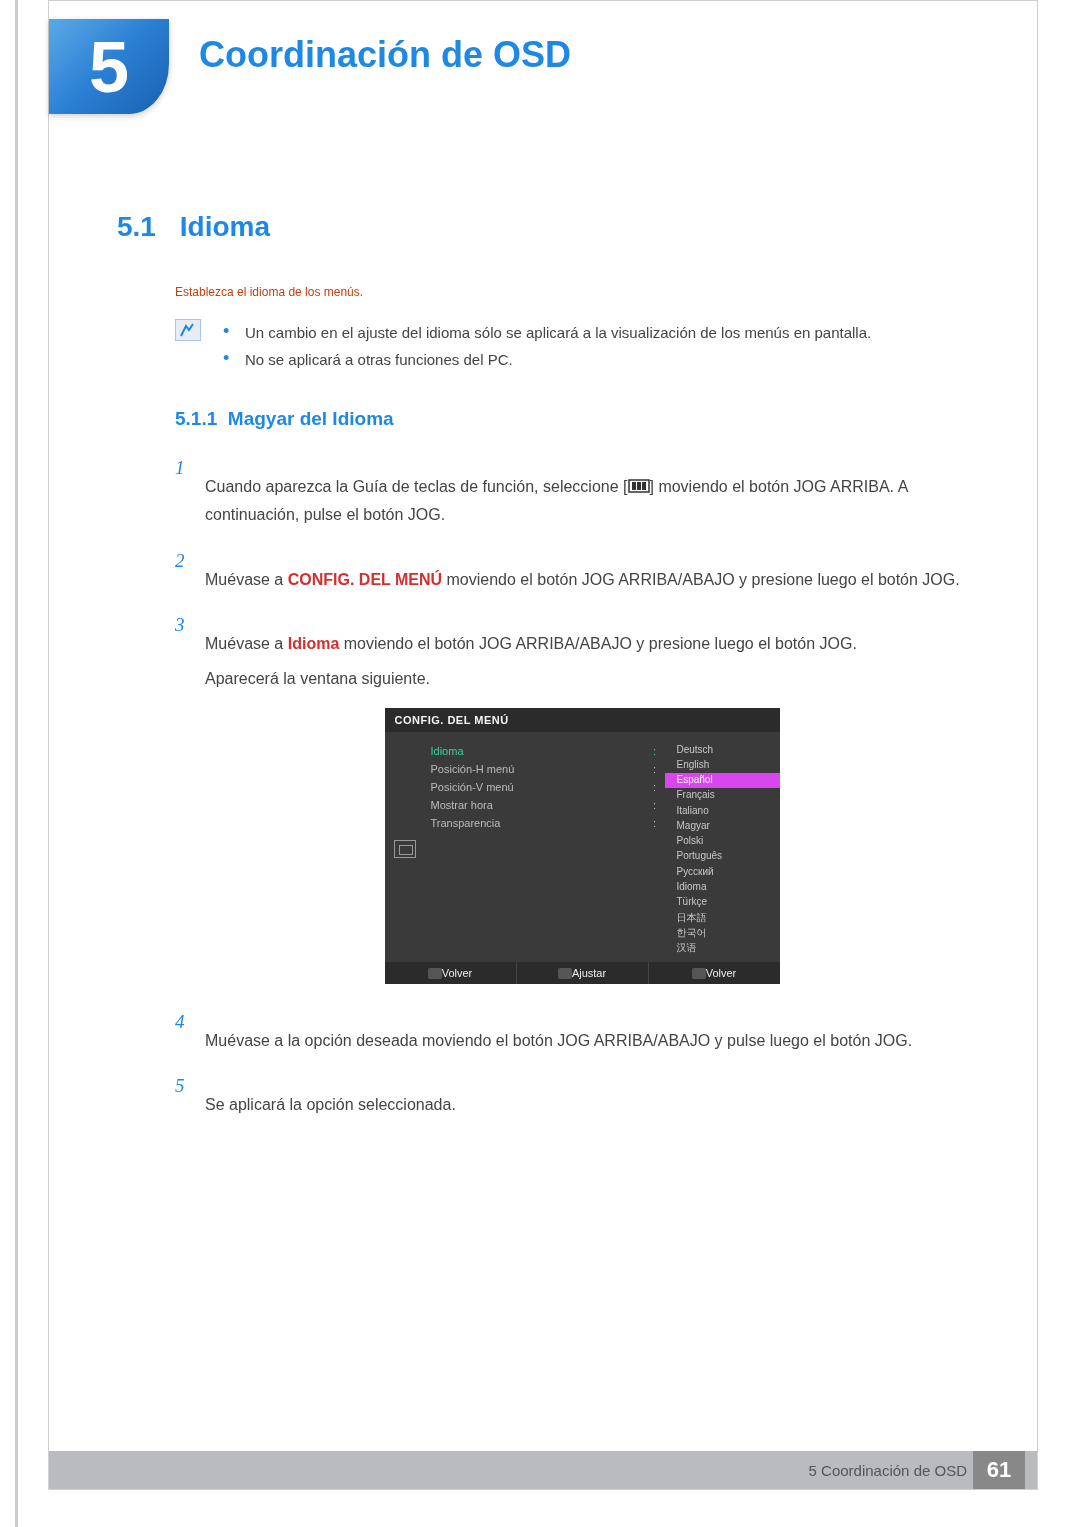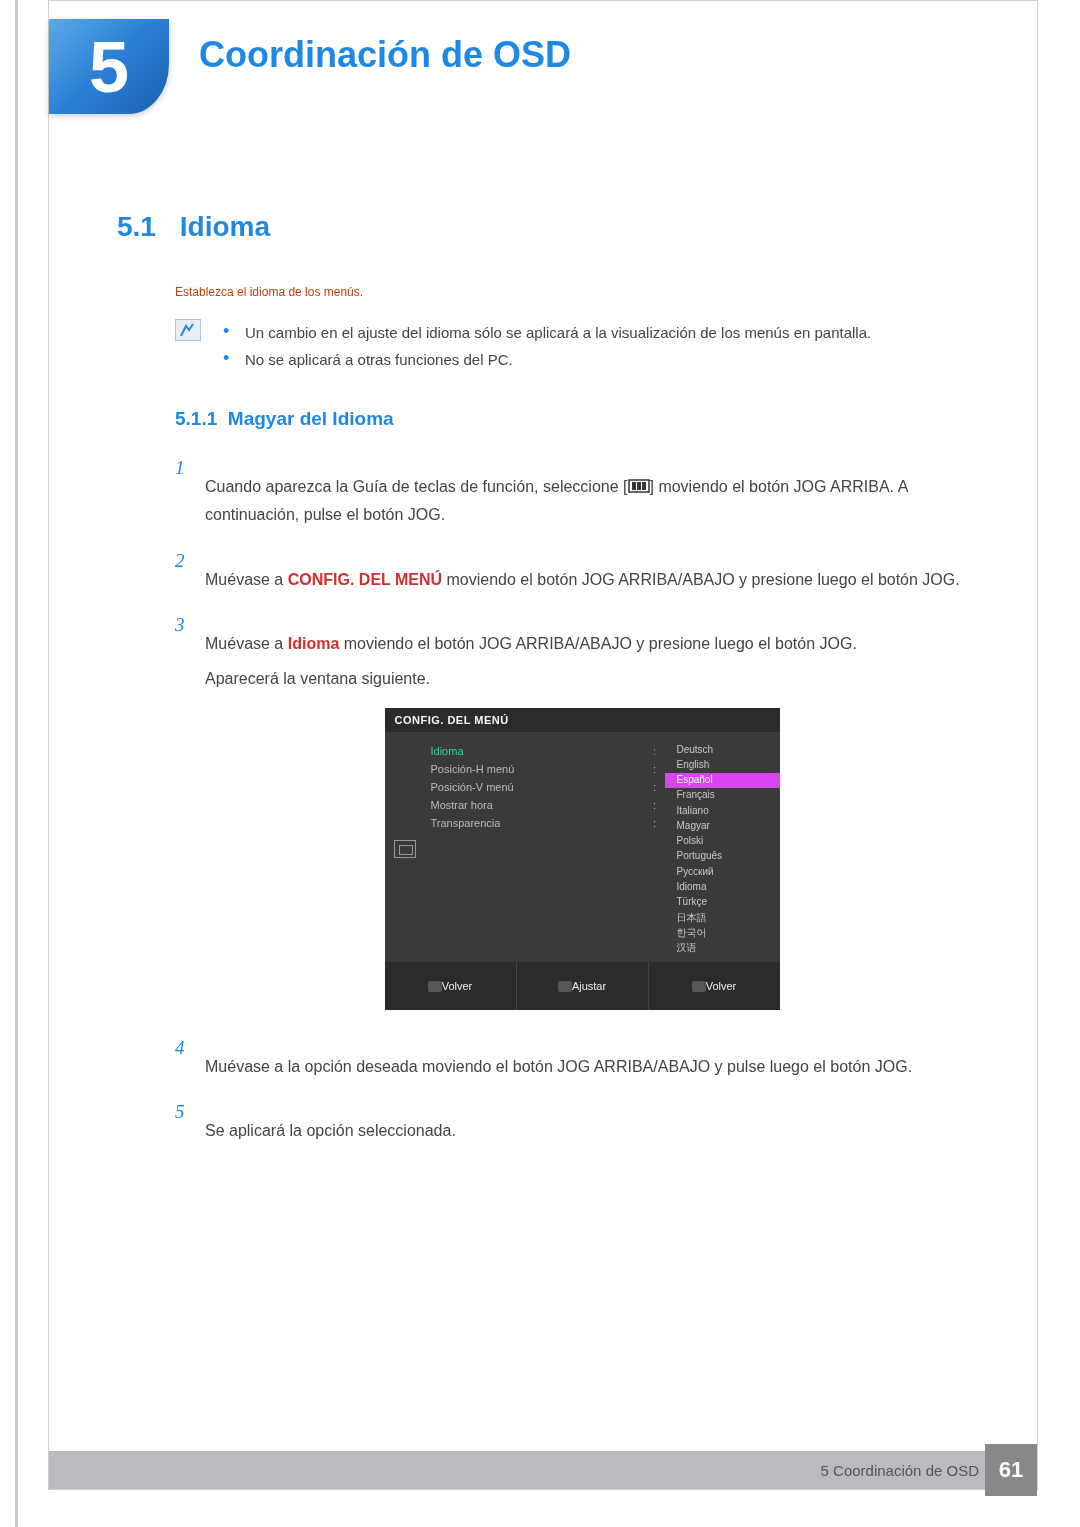--- a/index.html
+++ b/index.html
@@ -40,26 +40,26 @@
   .osd-iconbox:before { content:''; position:absolute; left:4px; top:4px; width:12px; height:8px; border:1px solid #999; }
   .osd-menu { flex:1; padding:2px 6px; }
   .osd-menu-row { color:#bbb; padding:3px 0; display:flex; }
   .osd-menu-row.active { color:#3cd19e; }
   .osd-menu-row .lbl { flex:1; }
   .osd-menu-row .col { width:8px; text-align:center; }
   .osd-lang { width:115px; padding:2px 0; }
   .osd-lang div { color:#c8c8c8; padding:1.4px 12px; font-size:10px; line-height:1.25; }
   .osd-lang .sel { background:#d946ef; color:#fff; }
   .osd-footer { background:#2b2b2b; display:flex; color:#eee; font-size:11px; }
-  .osd-footer .cell { flex:1; padding:18px 4px; display:flex; align-items:center; justify-content:center; border-right:1px solid #444; }
+  .osd-footer .cell { flex:1; padding:5px 4px; display:flex; align-items:center; justify-content:center; border-right:1px solid #444; }
   .osd-footer .cell:last-child { border-right:none; }
   .osd-footer .ic { width:14px; height:11px; background:#555; border-radius:2px; display:inline-block; }
-  .footer-bar { position:absolute; bottom:0; left:0; right:0; height:38px; background:#b9bbbe; display:flex; align-items:center; justify-content:flex-end; padding-right:0; }
+  .footer-bar { position:absolute; bottom:0; left:0; right:0; height:38px; background:#b9bbbe; display:flex; align-items:center; justify-content:flex-end; padding-right:12px; }
   .footer-bar .lbl { color:#555; font-size:15px; margin-right:6px; }
-  .footer-bar .pg { background:#888; color:#fff; font-size:22px; font-weight:bold; width:52px; height:52px; display:flex; align-items:center; justify-content:center; }
+  .footer-bar .pg { background:#888; color:#fff; font-size:22px; font-weight:bold; width:52px; height:38px; display:flex; align-items:center; justify-content:center; }
   .left-gutter { position:absolute; left:0; top:0; width:48px; height:1527px; }
   .left-gutter:before { content:''; position:absolute; left:15px; top:0; width:3px; height:100%; background:#ccc; }
 </style>
 </head>
 <body>
 
 <div class="left-gutter"></div>
 <div class="page-frame">
 
   <div class="shadow-stripe"></div>

